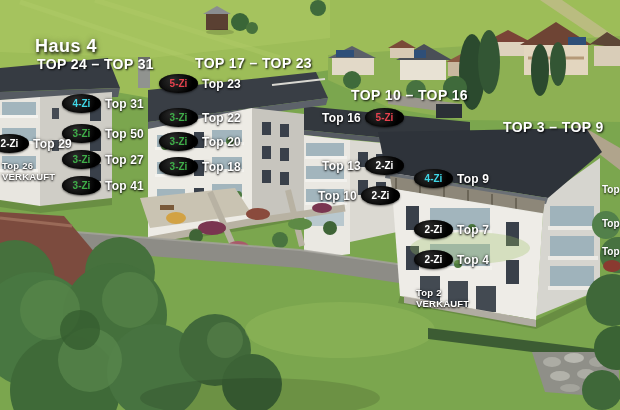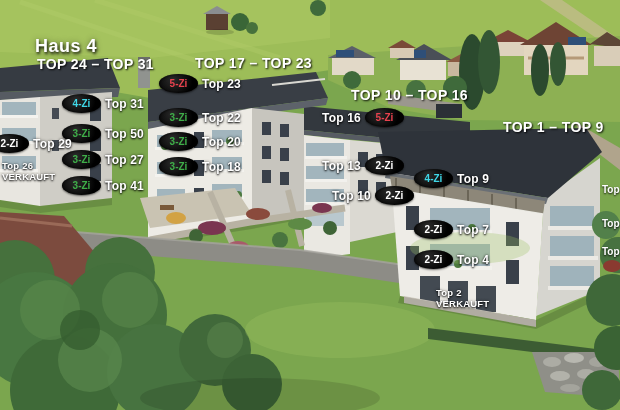--- a/index.html
+++ b/index.html
@@ -281,21 +281,21 @@
     </g>
     <ellipse cx="260" cy="398" rx="120" ry="20" fill="#000" opacity="0.12"></ellipse>
   </svg>
 
   <div class="overlay">
 
     <div class="house-title" style="left:35px;top:36px">Haus 4</div>
     <div class="house-range" style="left:37px;top:56px">TOP 24 – TOP 31</div>
     <div class="house-range" style="left:195px;top:55px">TOP 17 – TOP 23</div>
     <div class="house-range" style="left:351px;top:87px">TOP 10 – TOP 16</div>
-    <div class="house-range" style="left:503px;top:119px">TOP 1 – TOP 9</div>
+    <div class="house-range" style="left:503px;top:119px">TOP 3 – TOP 9</div>
 
     <div class="unit" style="left:62px;top:94px">
       <span class="badge" style="color: rgb(63, 214, 230);">4-Zi</span>
       <span class="topnum">Top 31</span>
     </div>
     <div class="unit" style="left:62px;top:124px">
       <span class="badge" style="color: rgb(63, 174, 73);">3-Zi</span>
       <span class="topnum">Top 50</span>
     </div>
     <div class="unit" style="left:-10px;top:134px">
@@ -333,38 +333,38 @@
     </div>
 
     <div class="unit" style="left:322px;top:108px">
       <span class="topnum">Top 16</span>
       <span class="badge" style="color: rgb(232, 66, 78);">5-Zi</span>
     </div>
     <div class="unit" style="left:322px;top:156px">
       <span class="topnum">Top 13</span>
       <span class="badge" style="color: rgb(255, 255, 255);">2-Zi</span>
     </div>
-    <div class="unit" style="left:332px;top:186px">
+    <div class="unit" style="left:318px;top:186px">
       <span class="topnum">Top 10</span>
       <span class="badge" style="color: rgb(255, 255, 255);">2-Zi</span>
     </div>
 
     <div class="unit" style="left:414px;top:169px">
       <span class="badge" style="color: rgb(63, 214, 230);">4-Zi</span>
       <span class="topnum">Top 9</span>
     </div>
     <div class="unit" style="left:414px;top:220px">
       <span class="badge" style="color: rgb(255, 255, 255);">2-Zi</span>
       <span class="topnum">Top 7</span>
     </div>
     <div class="unit" style="left:414px;top:250px">
       <span class="badge" style="color: rgb(255, 255, 255);">2-Zi</span>
       <span class="topnum">Top 4</span>
     </div>
-    <div class="sold" style="left:436px;top:287px">
+    <div class="sold" style="left:416px;top:287px">
       <span>Top 2</span>
       <span>VERKAUFT</span>
     </div>
 
     <div class="edge-top" style="left:602px;top:184px">Top</div>
     <div class="edge-top" style="left:602px;top:218px">Top</div>
     <div class="edge-top" style="left:602px;top:246px">Top</div>
 
   </div>
 </div>

